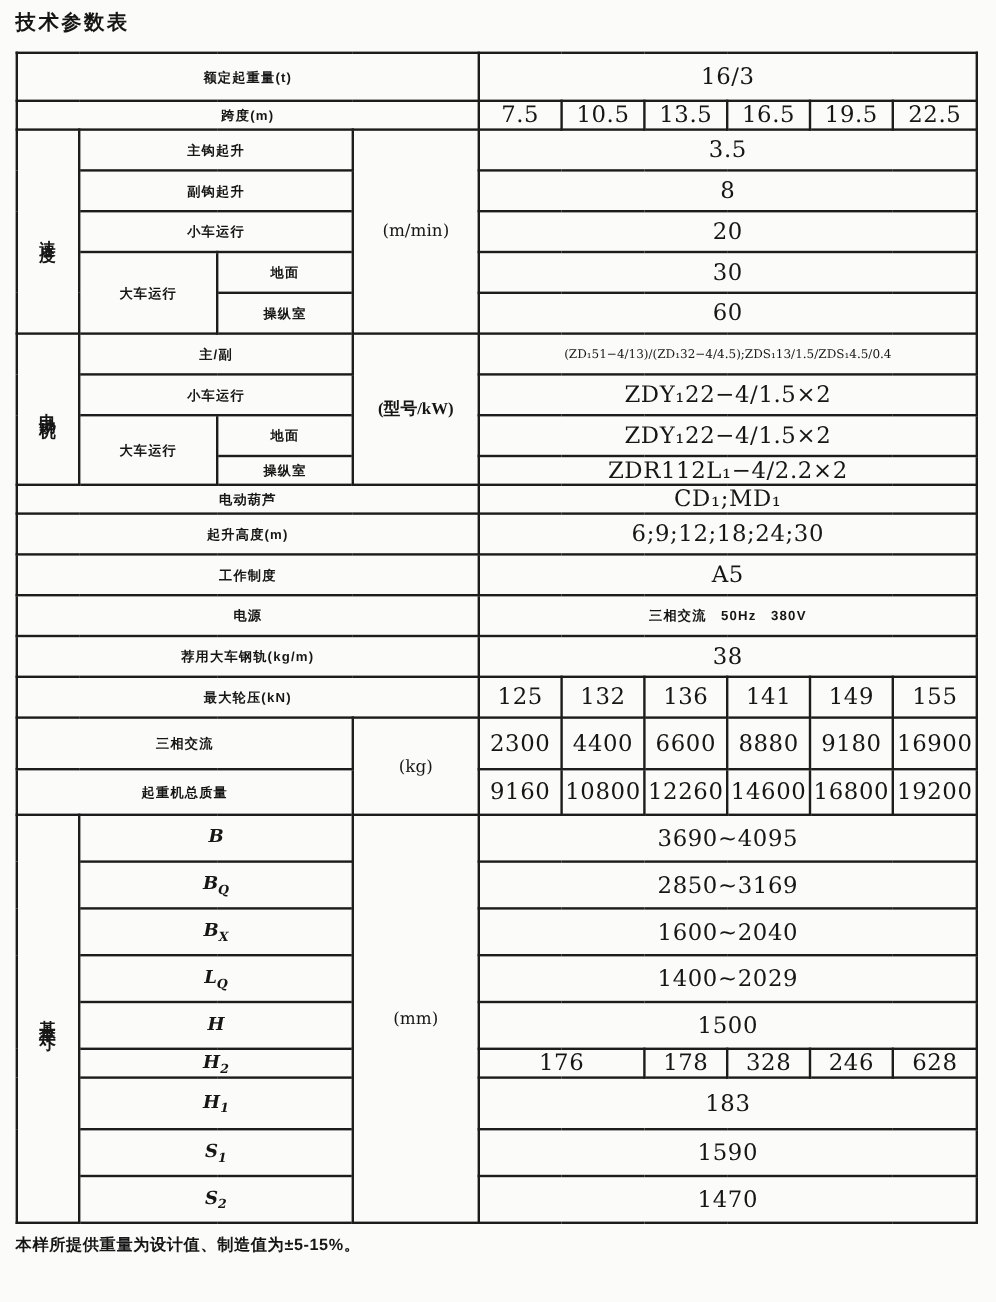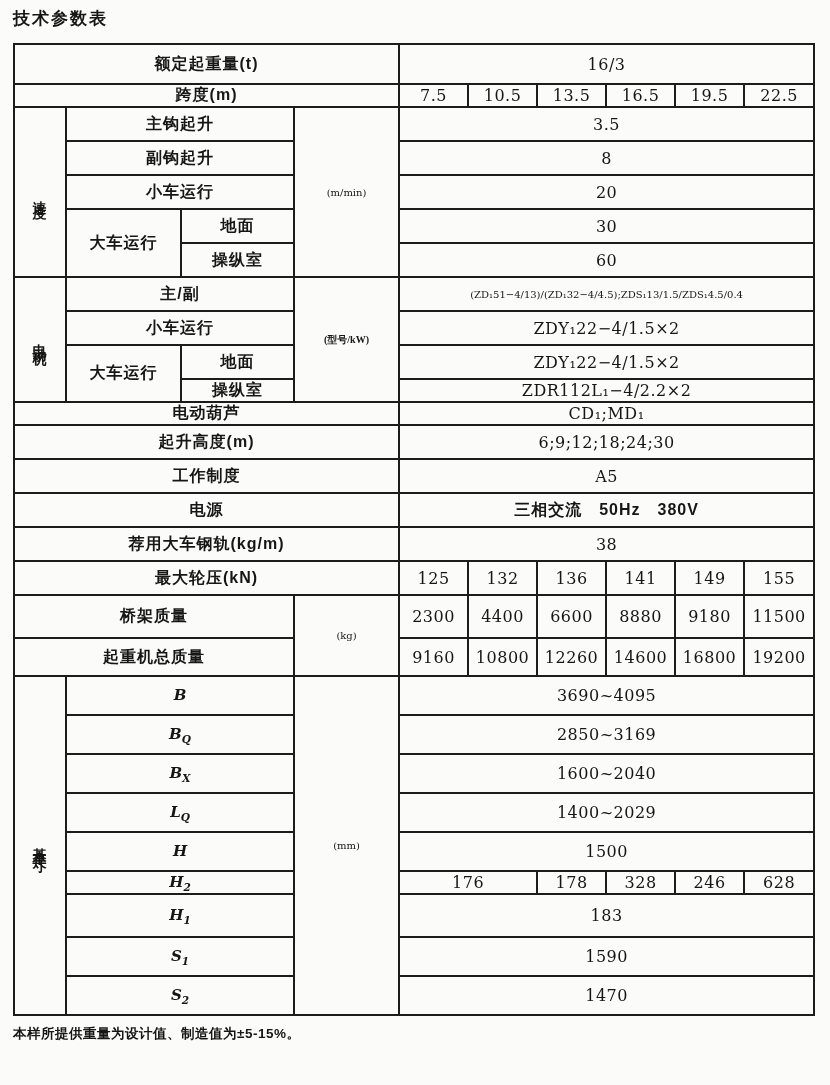--- a/index.html
+++ b/index.html
@@ -22,24 +22,24 @@
     width: 800px;
     table-layout: fixed;
   }
   .params td {
     border: 2px solid #1c1c1c;
     text-align: center;
     vertical-align: middle;
     padding: 0 2px;
     overflow: hidden;
   }
-  .lab { font-weight: bold; font-size: 16px; letter-spacing: 1px; }
-  .val { font-family: "DejaVu Serif", serif; font-size: 16px; letter-spacing: 0.5px; }
+  .lab { font-weight: bold; font-size: 11px; letter-spacing: 1px; }
+  .val { font-family: "DejaVu Serif", serif; font-size: 19px; letter-spacing: 0.5px; }
   .val.small { font-size: 10px; letter-spacing: 0; }
-  .unit { font-family: "DejaVu Serif", serif; font-size: 10px; }
+  .unit { font-family: "DejaVu Serif", serif; font-size: 14px; }
   .unit.cn { font-family: Liberation Serif, serif; font-weight: bold; }
   .group-cell span {
     writing-mode: vertical-rl;
     text-orientation: upright;
     font-weight: bold;
     font-size: 14px;
     letter-spacing: 4px;
   }
   .dim {
     font-family: "DejaVu Serif", serif;
@@ -165,28 +165,28 @@
         <td colspan="4" class="lab">最大轮压(kN)</td>
         <td class="val">125</td>
         <td class="val">132</td>
         <td class="val">136</td>
         <td class="val">141</td>
         <td class="val">149</td>
         <td class="val">155</td>
       </tr>
 
       <tr class="h43">
-        <td colspan="3" class="lab">桥架质量</td>
+        <td colspan="3" class="lab">三相交流</td>
         <td rowspan="2" class="unit">(kg)</td>
         <td class="val">2300</td>
         <td class="val">4400</td>
         <td class="val">6600</td>
         <td class="val">8880</td>
         <td class="val">9180</td>
-        <td class="val">11500</td>
+        <td class="val">16900</td>
       </tr>
       <tr class="h38">
         <td colspan="3" class="lab">起重机总质量</td>
         <td class="val">9160</td>
         <td class="val">10800</td>
         <td class="val">12260</td>
         <td class="val">14600</td>
         <td class="val">16800</td>
         <td class="val">19200</td>
       </tr>

